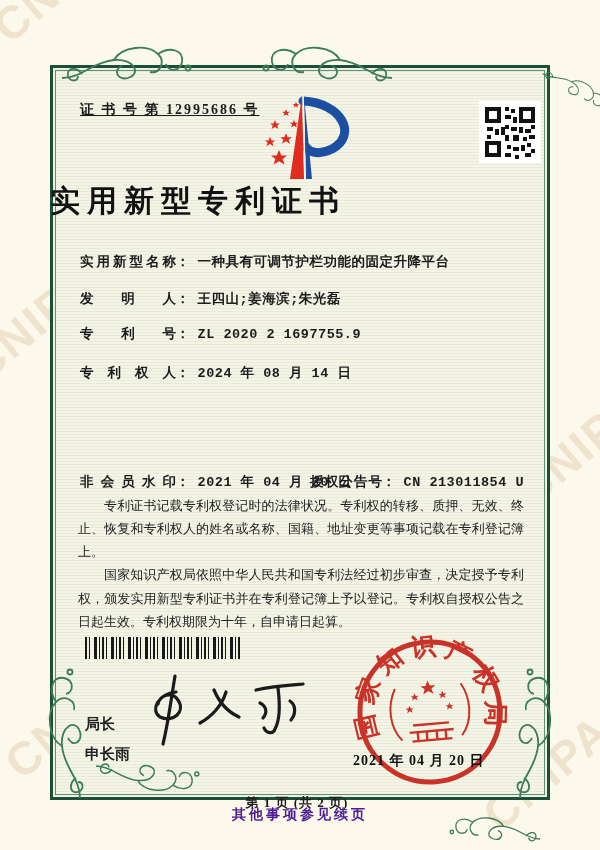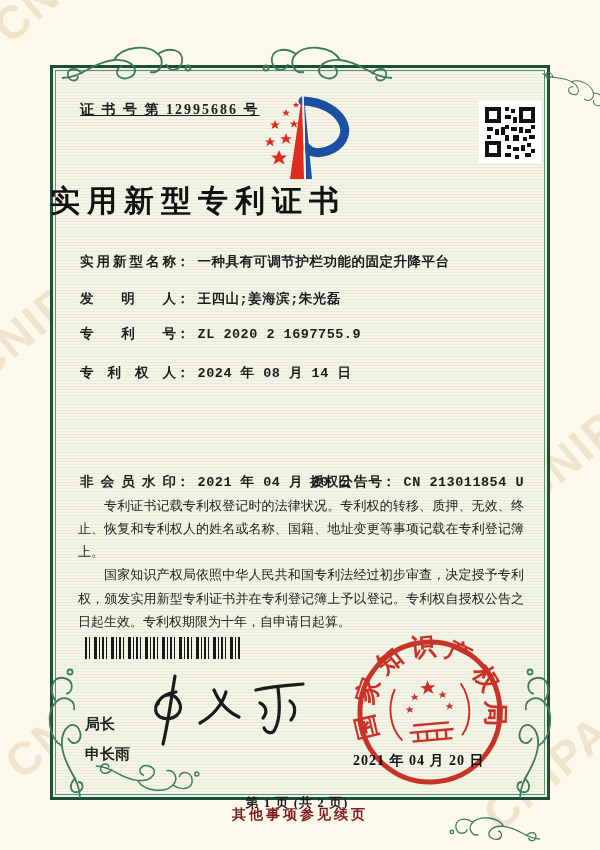--- a/index.html
+++ b/index.html
@@ -56,21 +56,21 @@
         #181818 4px 5px, transparent 5px 9px,
         #181818 9px 12px, transparent 12px 14px,
         #181818 14px 15px, transparent 15px 17px);
   }
   
   .signer{position:absolute; left:85px; top:689px; font-family:"Liberation Sans","DejaVu Sans",sans-serif; font-weight:700; font-size:15px; line-height:30px; color:#222;margin-top:20px;}
   .signature{position:absolute; left:140px; top:670px;}
   .seal-date{position:absolute; left:353px; top:752px; font-size:14px; font-weight:700; letter-spacing:1px; color:#111; z-index:2;}
   .seal{position:absolute; left:350px; top:632px; z-index:3; opacity:.93; mix-blend-mode:multiply; transform:rotate(-5deg);}
   .page-info{position:absolute; left:50px; top:766px; width:494px; text-align:center; font-size:13px; font-weight:700; letter-spacing:1px;margin-top:28px;}
-  .note{position:absolute; left:0; top:806px; width:600px; text-align:center; font-size:14px; font-weight:700; letter-spacing:3px; color:#7f1d1d;}
+  .note{position:absolute; left:0; top:806px; width:600px; text-align:center; font-size:14px; font-weight:700; letter-spacing:3px; color:#4c1d95;}
 </style>
 </head>
 <body>
 
 <div class="page">
 
   <div class="wm" style="left:-18px;top:12px">CNIPA</div>
   <div class="wm" style="left:-42px;top:350px">CNIPA</div>
   <div class="wm" style="left:398px;top:240px">CNIPA</div>
   <div class="wm" style="left:505px;top:475px">CNIPA</div>

